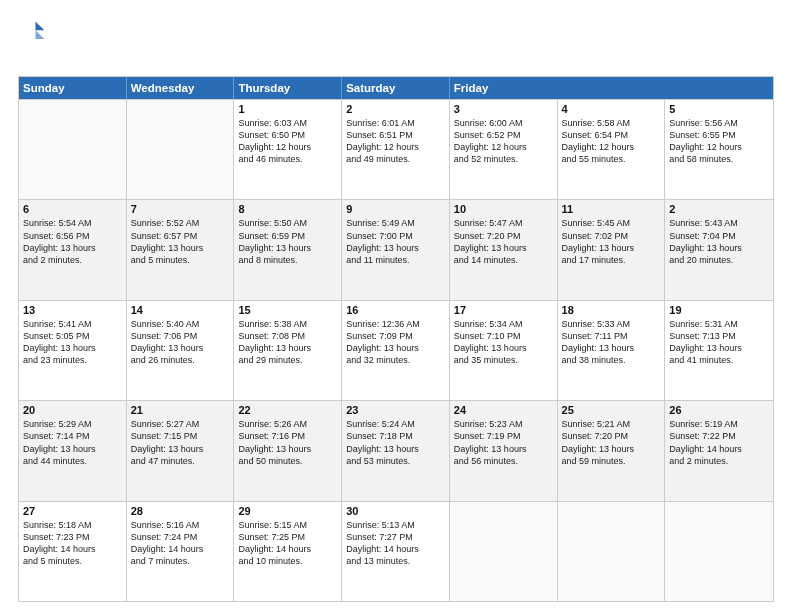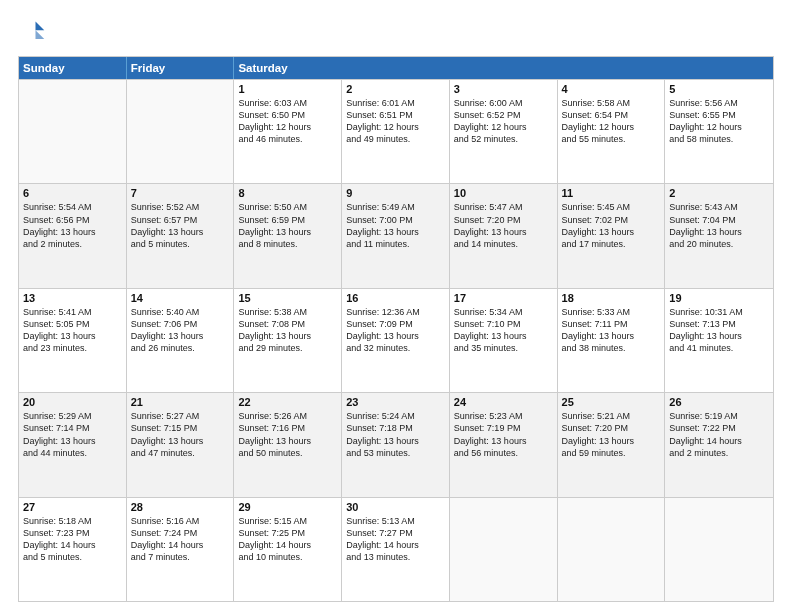--- a/index.html
+++ b/index.html
@@ -9,20 +9,21 @@
       width: 792px;
       height: 612px;
       overflow: hidden;
     }
     .page {
       width: 792px;
       height: 612px;
       padding: 18px 18px 10px 18px;
       display: flex;
       flex-direction: column;
+      gap: 20px;
     }
     .header {
       display: flex;
       justify-content: space-between;
       align-items: flex-start;
       margin-bottom: 10px;
     }
     .logo {
       display: flex;
       align-items: center;
@@ -125,22 +126,24 @@
     </div>
     <div class="title-block">
       <h1></h1>
       <h2></h2>
     </div>
   </div>
 
   <div class="calendar">
     <div class="cal-header-row">
         <div class="cal-header-cell">Sunday</div>
+        <div class="cal-header-cell">Wednesday</div>
+        <div class="cal-header-cell">Thursday</div>
+        <div class="cal-header-cell">Saturday</div>
         <div class="cal-header-cell">Friday</div>
-        <div class="cal-header-cell">Saturday</div>
       </div>
     <div class="cal-body">
         <div class="cal-week">
           <div class="cal-cell empty"></div>
           <div class="cal-cell empty"></div>
           <div class="cal-cell">
             <div class="day-num">1</div>
             <div class="cell-line">Sunrise: 6:03 AM</div>
             <div class="cell-line">Sunset: 6:50 PM</div>
             <div class="cell-line">Daylight: 12 hours</div>
@@ -264,21 +267,21 @@
           </div>
           <div class="cal-cell">
             <div class="day-num">18</div>
             <div class="cell-line">Sunrise: 5:33 AM</div>
             <div class="cell-line">Sunset: 7:11 PM</div>
             <div class="cell-line">Daylight: 13 hours</div>
             <div class="cell-line">and 38 minutes.</div>
           </div>
           <div class="cal-cell">
             <div class="day-num">19</div>
-            <div class="cell-line">Sunrise: 10:31 AM</div>
+            <div class="cell-line">Sunrise: 5:31 AM</div>
             <div class="cell-line">Sunset: 7:13 PM</div>
             <div class="cell-line">Daylight: 13 hours</div>
             <div class="cell-line">and 41 minutes.</div>
           </div>
         </div>
         <div class="cal-week">
           <div class="cal-cell alt">
             <div class="day-num">20</div>
             <div class="cell-line">Sunrise: 5:29 AM</div>
             <div class="cell-line">Sunset: 7:14 PM</div>

